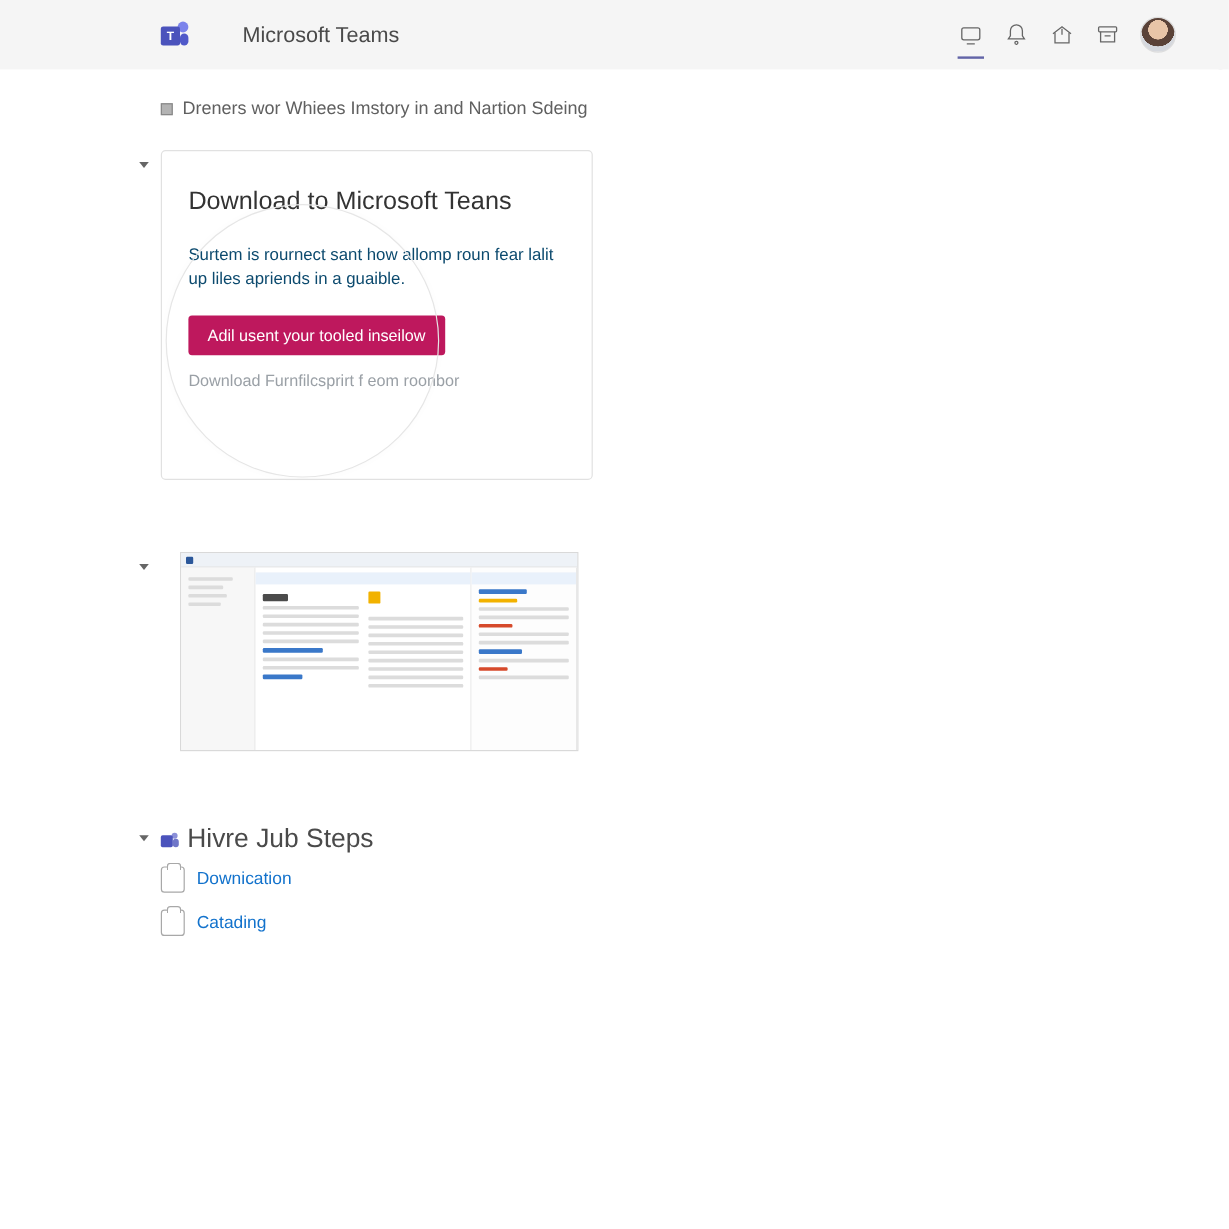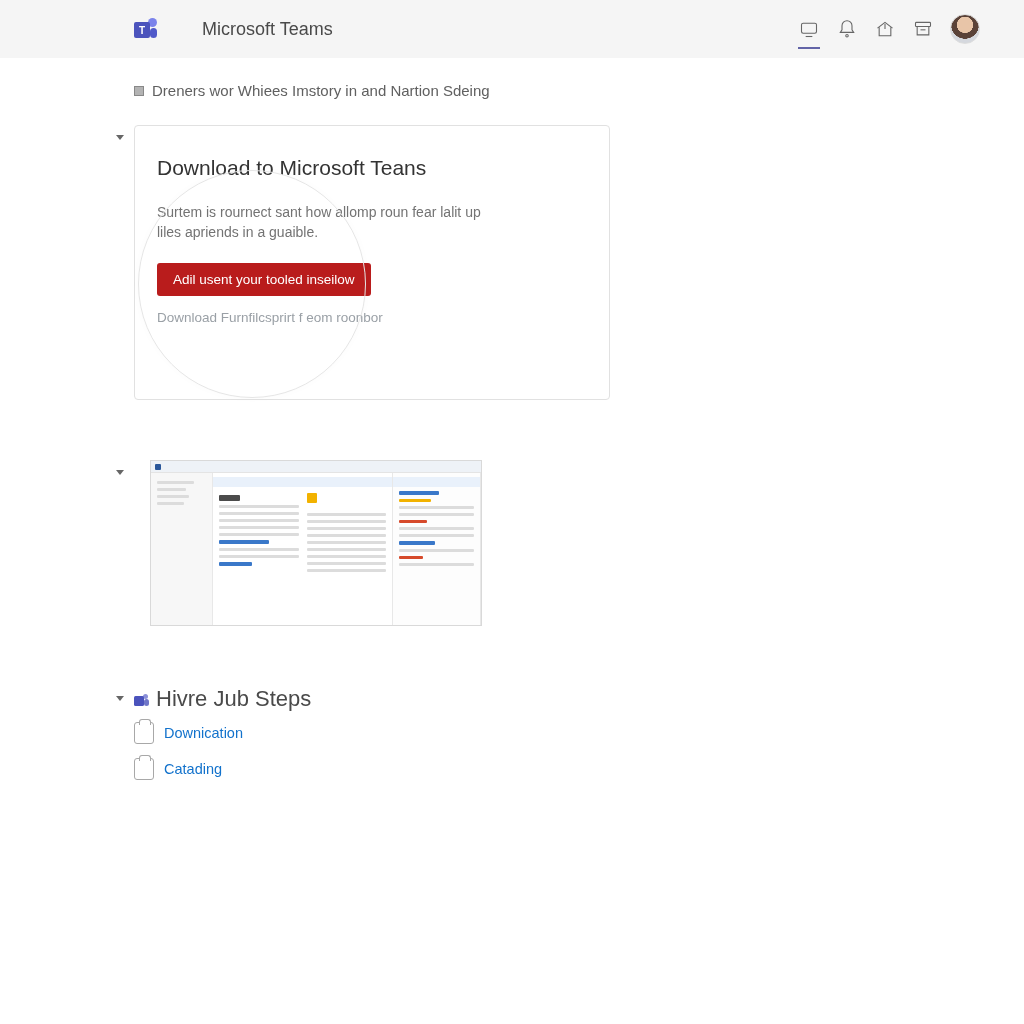--- a/index.html
+++ b/index.html
@@ -88,28 +88,28 @@
     display:inline-block;
     margin-right:6px;
   }
   .section { position:relative; margin-bottom: 60px; }
   .section .caret { position:absolute; left:-18px; top:10px;}
 
   .card {
     border:1px solid #e1e1e1;
     border-radius:4px;
     padding: 30px 22px 70px 22px;
-    width: 476px;
+    width: 360px;
     position:relative;
     overflow:visible;
   }
   .card h2 { font-size:21px; font-weight:400; color:#333; margin-bottom:22px;}
-  .card p { font-size:14px; color:#737373; line-height:1.45; margin-bottom:20px; max-width: 340px;}
+  .card p { font-size:14px; color:#0c4a6e; line-height:1.45; margin-bottom:20px; max-width: 340px;}
   .btn-primary {
-    background:#b91c1c;
+    background:#be185d;
     color:#fff;
     border:none;
     padding: 9px 16px;
     font-size:13.5px;
     border-radius:3px;
     cursor:pointer;
   }
   .btn-secondary {
     display:block;
     margin-top:10px;

